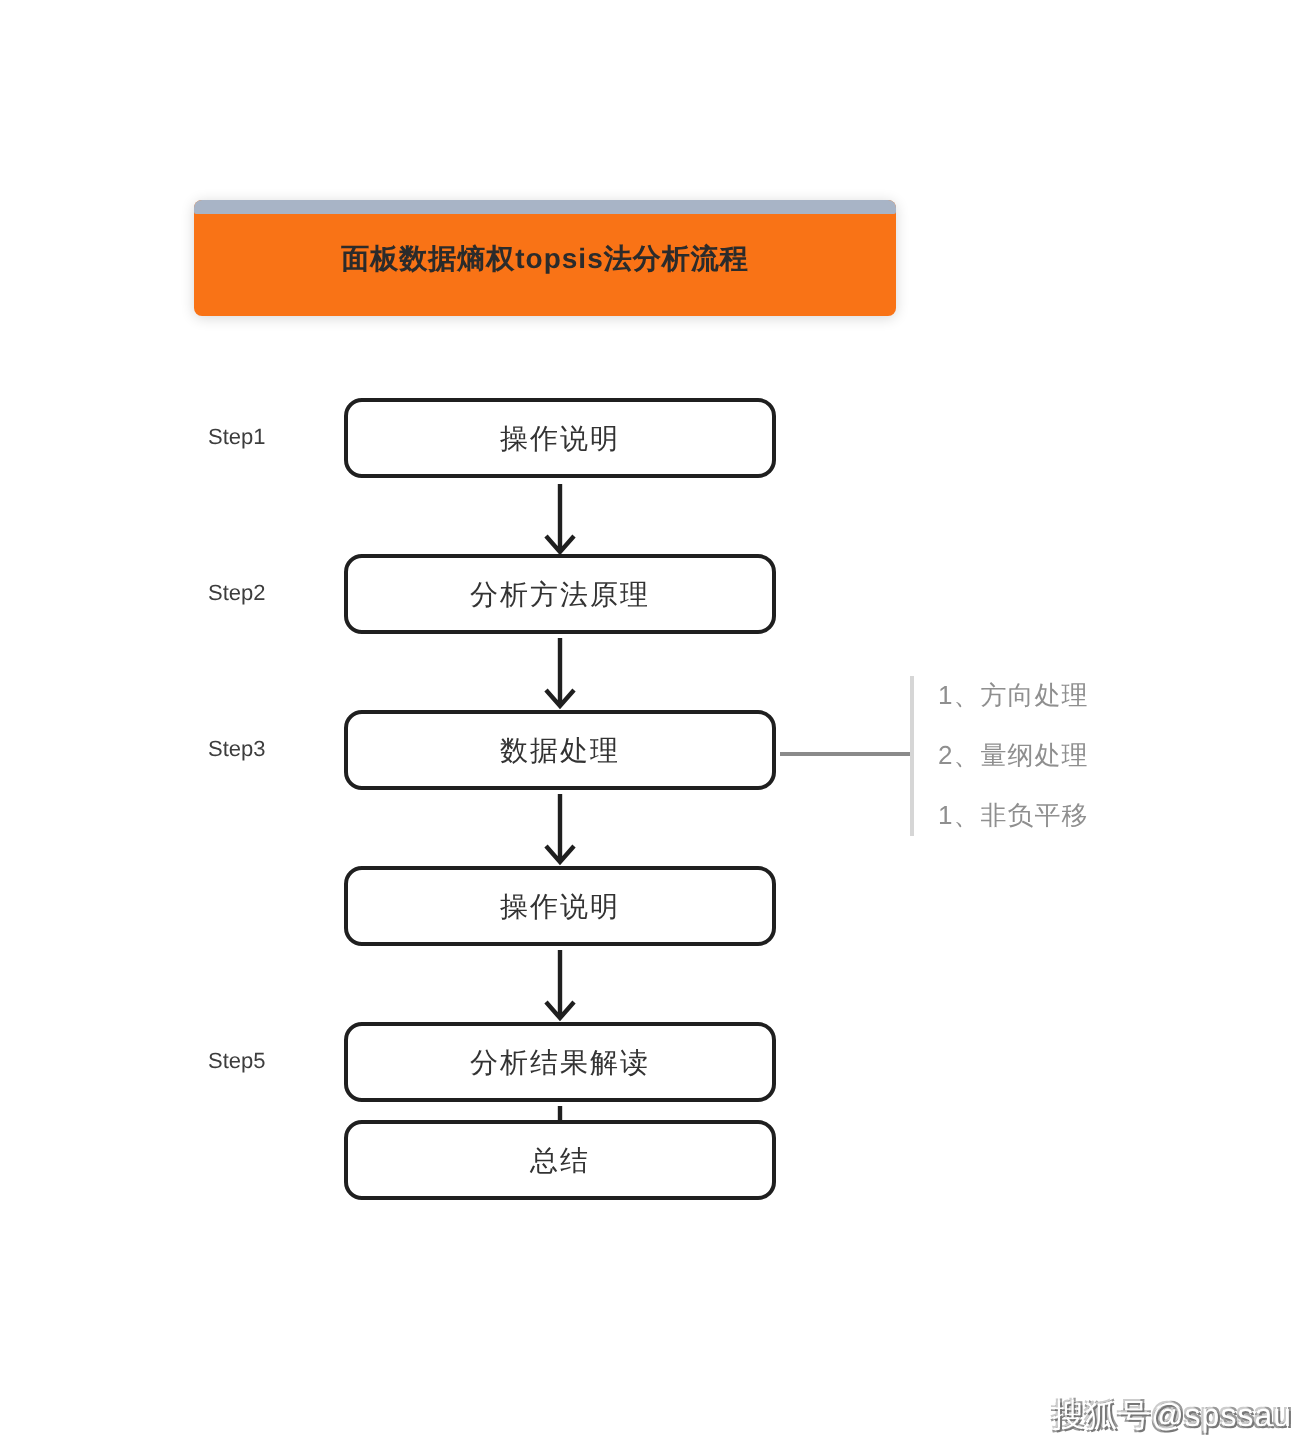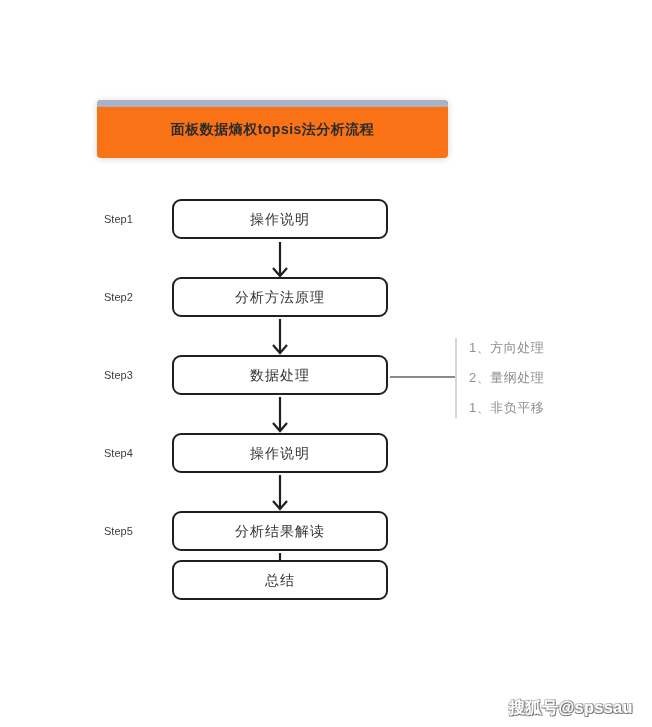--- a/index.html
+++ b/index.html
@@ -93,24 +93,24 @@
     left: 469px;
     width: 160px;
     height: 20px;
     line-height: 20px;
     font-size: 13px;
     color: #8f8f8f;
     letter-spacing: 0.5px;
   }
   .watermark {
     position: absolute;
-    right: 19px;
+    right: 6px;
     bottom: 8px;
     font-size: 16px;
-    font-weight: bold;
+    font-weight: normal;
     color: #ffffff;
     text-shadow: 1px 1px 0 #777777, -1px -1px 0 #cccccc, 1px -1px 0 #999999, -1px 1px 0 #999999;
     letter-spacing: 0.5px;
   }
 </style>
 </head>
 <body>
 
 <div class="canvas">
 
@@ -136,21 +136,20 @@
   <svg class="flow-arrow" style="top:397px" viewBox="0 0 18 36">
     <path d="M9 0 L9 33 M2 26 L9 34 L16 26" fill="none" stroke="#1f1f1f" stroke-width="2.2"></path>
   </svg>
 
   <div class="annot-connector"></div>
   <div class="annot-vline"></div>
   <div class="annot-item" style="top:338px">1、方向处理</div>
   <div class="annot-item" style="top:368px">2、量纲处理</div>
   <div class="annot-item" style="top:398px">1、非负平移</div>
 
-  <div class="step-label" style="top:433px">Step4</div>
   <div class="step-box" style="top:433px">操作说明</div>
   <svg class="flow-arrow" style="top:475px" viewBox="0 0 18 36">
     <path d="M9 0 L9 33 M2 26 L9 34 L16 26" fill="none" stroke="#1f1f1f" stroke-width="2.2"></path>
   </svg>
 
   <div class="step-label" style="top:511px">Step5</div>
   <div class="step-box" style="top:511px">分析结果解读</div>
   <svg class="flow-arrow" style="top:553px" viewBox="0 0 18 36">
     <path d="M9 0 L9 33 M2 26 L9 34 L16 26" fill="none" stroke="#1f1f1f" stroke-width="2.2"></path>
   </svg>

